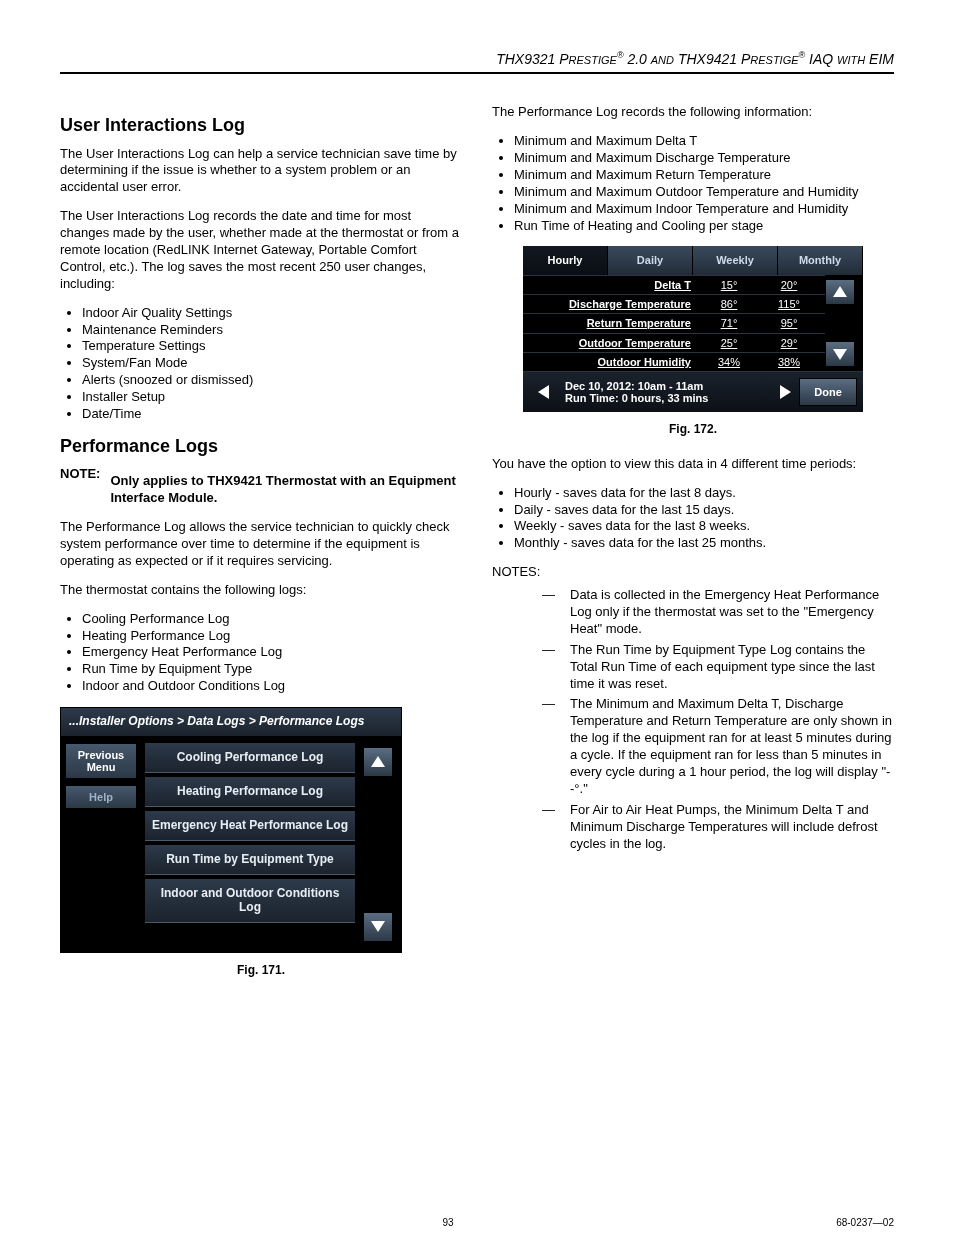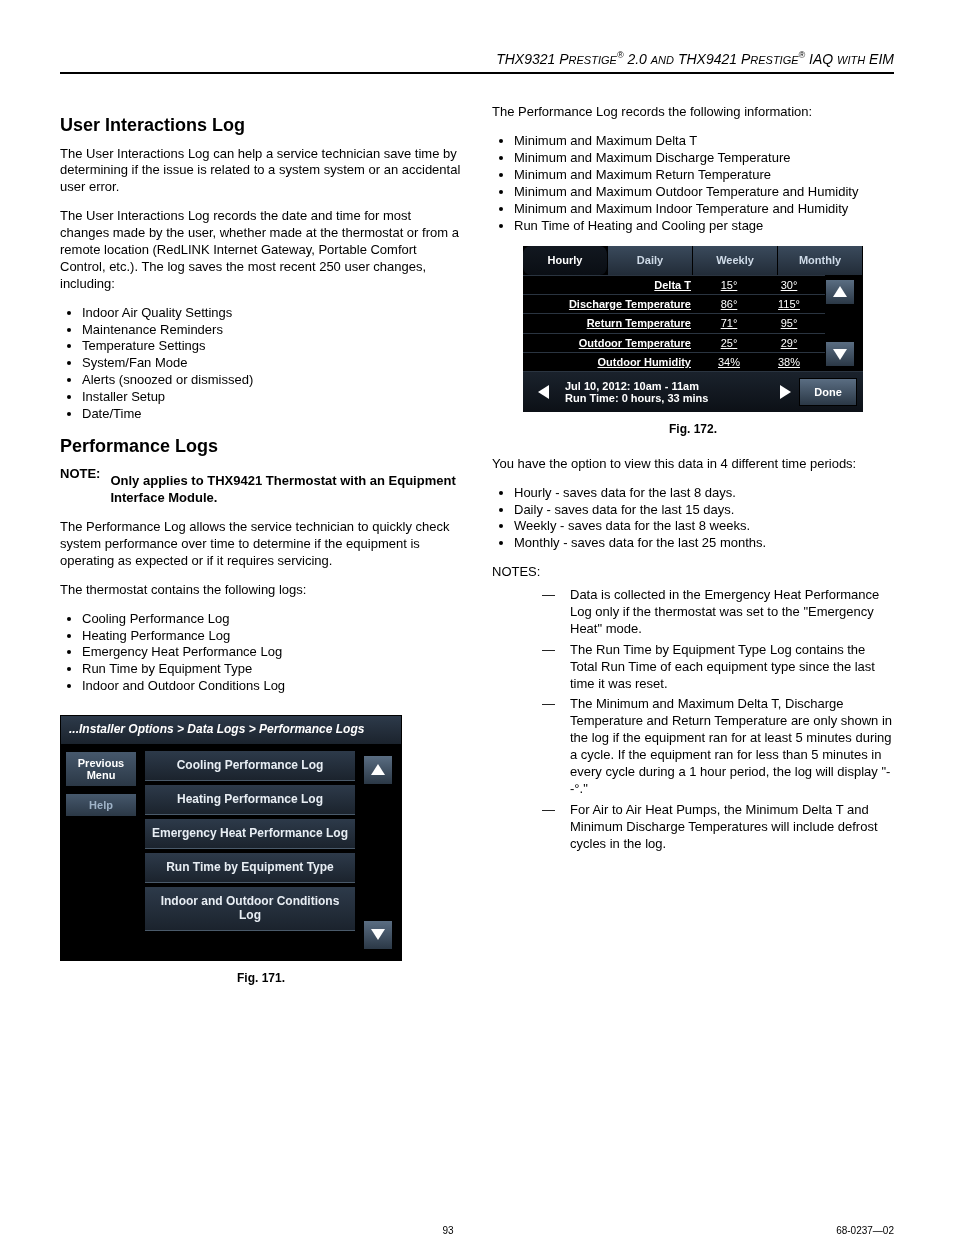--- a/index.html
+++ b/index.html
@@ -49,21 +49,21 @@
   .notes-list .dash-row { display:flex; gap:14px; margin-bottom:4px;}
   .notes-list .dash-row .dash { flex:0 0 14px;}
   .notes-list .dash-row .dtxt { flex:1;}
   .footer {
     display:flex; justify-content:space-between;
     font-size:10px; margin-top:220px;
   }
   
   .ui171 {
     width: 340px;
-    margin: 20px 0 4px 0;
+    margin: 12px 0 4px 0;
     background: #000;
     color: #fff;
     font-family: Arial, sans-serif;
     font-size: 12px;
     border: 1px solid #000;
   }
   .ui171 .crumb {
     background: linear-gradient(#2d3a4a,#1b232d);
     padding: 6px 8px;
     font-weight: bold;
@@ -151,21 +151,20 @@
     text-align:center;
     font-weight:bold;
     padding:7px 0;
     background: linear-gradient(#3a4a5c,#222c38);
     border-right:1px solid #000;
     color:#cfdbe8;
   }
   .ui172 .tab172.active {
     background: linear-gradient(#121820,#0a0e14);
     color:#fff;
-    border-radius:8px;
   }
   .ui172 .th172 {
     display:flex; padding: 4px 6px 2px 6px;
     font-weight:bold;
   }
   .ui172 .th172 .c1 { flex: 1.5; }
   .ui172 .th172 .c2 { width:60px; text-align:center;}
   .ui172 .th172 .c3 { width:60px; text-align:center;}
   .ui172 .row172 {
     display:flex; padding: 2px 6px;
@@ -213,21 +212,21 @@
 <body>
 
 <div class="header-line">
   <span>THX9321 P</span><span style="font-size:11px">RESTIGE</span><sup>®</sup><span> 2.0 </span><span style="font-size:11px">AND</span><span> THX9421 P</span><span style="font-size:11px">RESTIGE</span><sup>®</sup><span> IAQ </span><span style="font-size:11px">WITH</span><span> EIM</span>
 </div>
 
 <div class="cols">
 
   <div class="col">
     <h2 class="sec">User Interactions Log</h2>
-    <p>The User Interactions Log can help a service technician save time by determining if the issue is related to a system system or an accidental user error.</p>
+    <p>The User Interactions Log can help a service technician save time by determining if the issue is whether to a system problem or an accidental user error.</p>
     <p>The User Interactions Log records the date and time for most changes made by the user, whether made at the thermostat or from a remote location (RedLINK Internet Gateway, Portable Comfort Control, etc.). The log saves the most recent 250 user changes, including:</p>
     <ul class="bullets">
       <li>Indoor Air Quality Settings</li>
       <li>Maintenance Reminders</li>
       <li>Temperature Settings</li>
       <li>System/Fan Mode</li>
       <li>Alerts (snoozed or dismissed)</li>
       <li>Installer Setup</li>
       <li>Date/Time</li>
     </ul>
@@ -290,21 +289,21 @@
         <div class="tab172 active">Hourly</div>
         <div class="tab172">Daily</div>
         <div class="tab172">Weekly</div>
         <div class="tab172">Monthly</div>
       </div>
       <div class="body172wrap">
         <div class="body172rows">
           <div class="row172">
             <div class="c1">Delta T</div>
             <div class="c2">15°</div>
-            <div class="c3">30°</div>
+            <div class="c3">20°</div>
           </div>
           <div class="row172">
             <div class="c1">Discharge Temperature</div>
             <div class="c2">86°</div>
             <div class="c3">115°</div>
           </div>
           <div class="row172">
             <div class="c1">Return Temperature</div>
             <div class="c2">71°</div>
             <div class="c3">95°</div>
@@ -327,21 +326,21 @@
           <div class="arrow-btn2">
               <div class="tri-down"></div>
             </div>
         </div>
       </div>
       <div class="foot172">
         <div class="navbtn">
             <div class="tri-left"></div>
           </div>
         <div class="ftxt">
-          <div>Jul 10, 2012: 10am - 11am</div>
+          <div>Dec 10, 2012: 10am - 11am</div>
           <div>Run Time: 0 hours, 33 mins</div>
         </div>
         <div class="navbtn">
             <div class="tri-right"></div>
           </div>
         <div class="done">Done</div>
       </div>
     </div>
     <div class="fig-caption">Fig. 172.</div>
 

